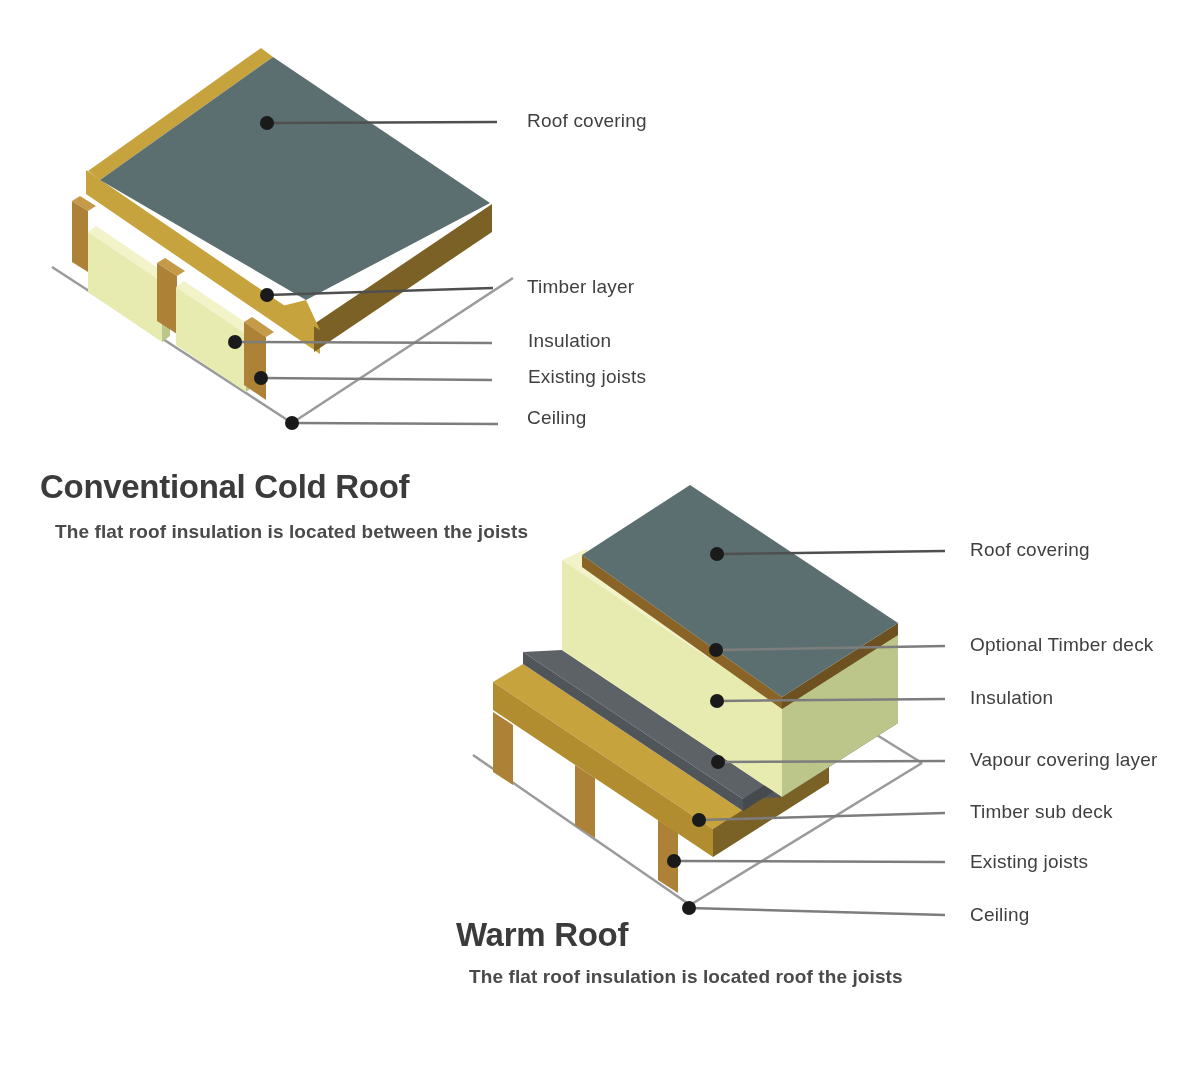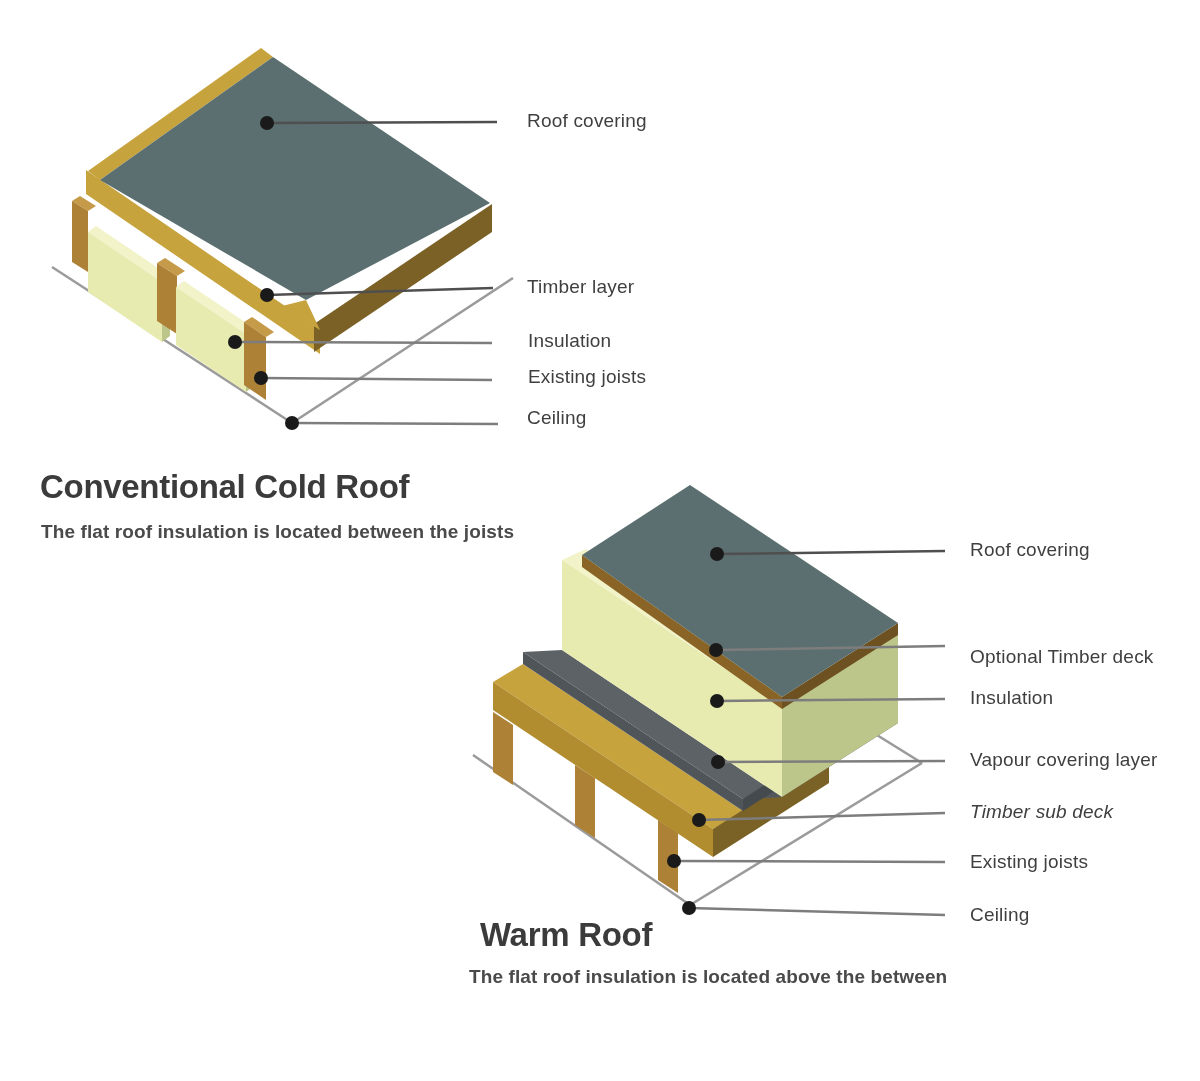--- a/index.html
+++ b/index.html
@@ -121,26 +121,26 @@
     </g>
   </svg>
 
   <div class="lbl" style="left:527px; top:110px;">Roof covering</div>
   <div class="lbl" style="left:527px; top:276px;">Timber layer</div>
   <div class="lbl" style="left:528px; top:330px;">Insulation</div>
   <div class="lbl" style="left:528px; top:366px;">Existing joists</div>
   <div class="lbl" style="left:527px; top:407px;">Ceiling</div>
 
   <div class="title" style="left:40px; top:468px;">Conventional Cold Roof</div>
-  <div class="subtitle" style="left:41px; top:521px;">The flat roof insulation is located between the joists</div>
+  <div class="subtitle" style="left:55px; top:521px;">The flat roof insulation is located between the joists</div>
 
   <div class="lbl" style="left:970px; top:539px;">Roof covering</div>
-  <div class="lbl" style="left:970px; top:634px;margin-top:12px;">Optional Timber deck</div>
+  <div class="lbl" style="left:970px; top:634px;">Optional Timber deck</div>
   <div class="lbl" style="left:970px; top:687px;">Insulation</div>
   <div class="lbl" style="left:970px; top:749px;">Vapour covering layer</div>
-  <div class="lbl" style="left:970px; top:801px;font-style:italic;">Timber sub deck</div>
+  <div class="lbl" style="left:970px; top:801px;">Timber sub deck</div>
   <div class="lbl" style="left:970px; top:851px;">Existing joists</div>
   <div class="lbl" style="left:970px; top:904px;">Ceiling</div>
 
-  <div class="title" style="left:480px; top:916px;">Warm Roof</div>
-  <div class="subtitle" style="left:469px; top:966px;">The flat roof insulation is located above the between</div>
+  <div class="title" style="left:456px; top:916px;">Warm Roof</div>
+  <div class="subtitle" style="left:469px; top:966px;">The flat roof insulation is located roof the joists</div>
 
 </div>
 
 </body></html>

